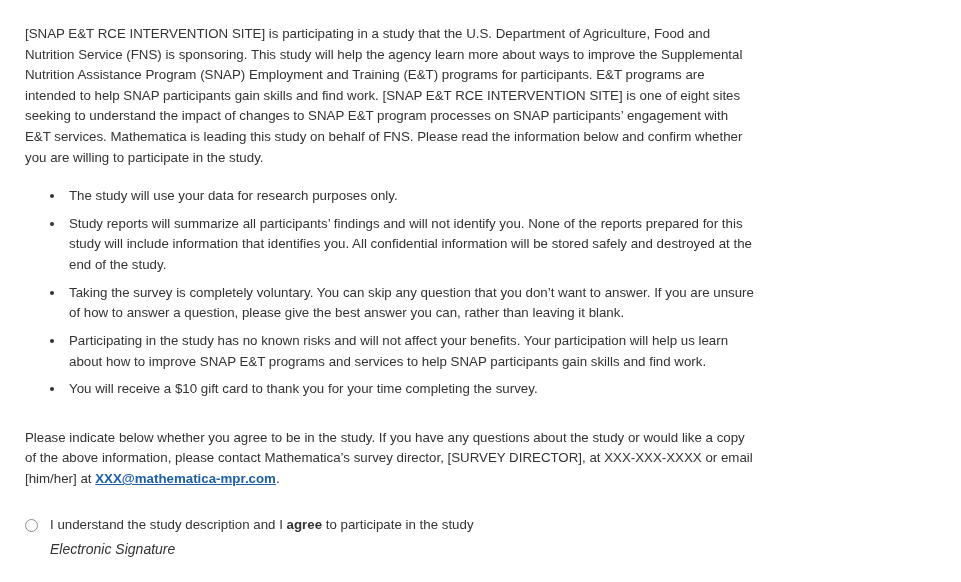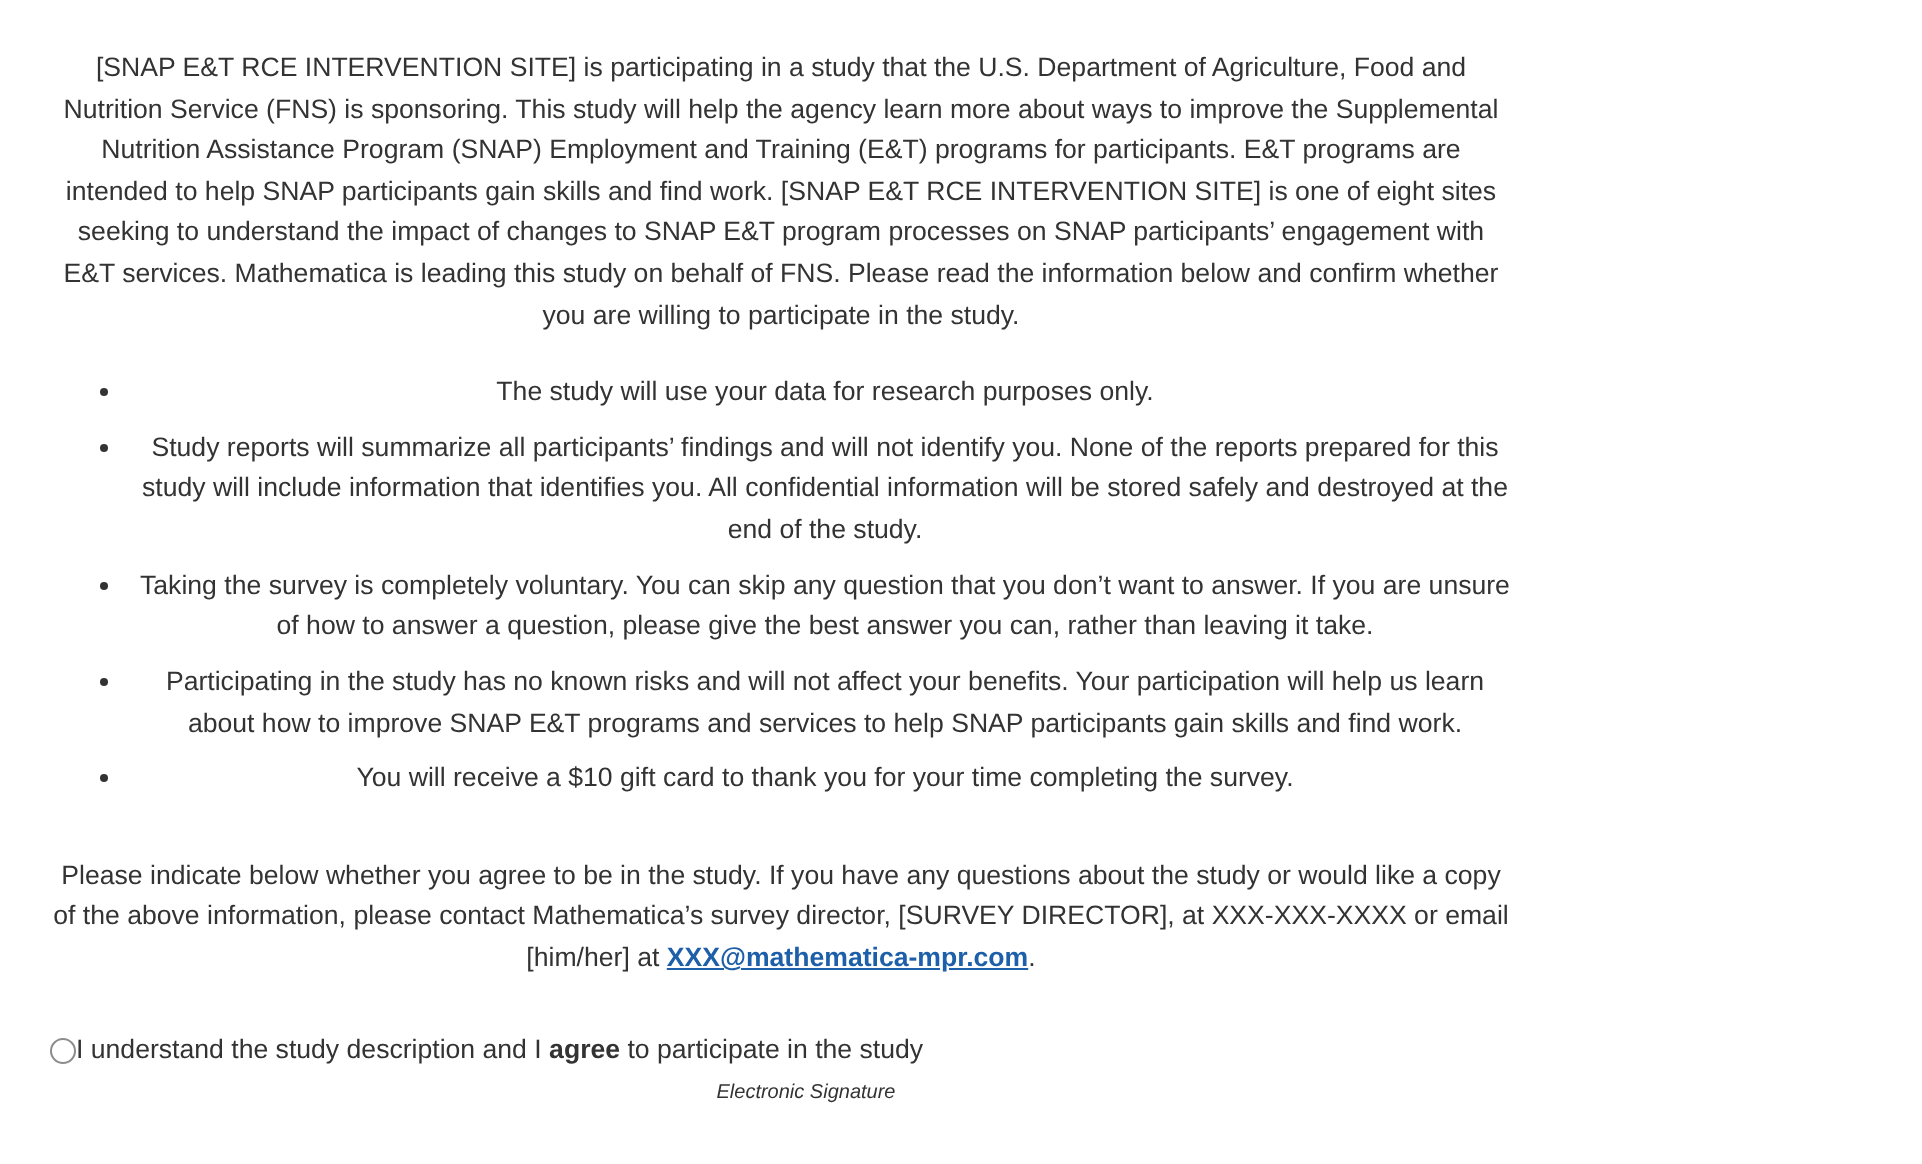--- a/index.html
+++ b/index.html
@@ -12,21 +12,20 @@
     height: 582px;
     font-family: "Liberation Sans", sans-serif;
     color: #333333;
     font-size: 13.3px;
     overflow: hidden;
   }
   .page {
     padding: 24px 25px 0 25px;
     box-sizing: border-box;
     width: 781px;
-    text-align: center;
   }
   p.block {
     margin: 0 0 18px 0;
     line-height: 1.55;
     color: #333333;
     max-width: 915px;
   }
   p.block.tight {
     max-width: 912px;
   }
@@ -47,56 +46,57 @@
   a.email {
     color: #1d5fa8;
     font-weight: bold;
   }
   .choices {
     margin-top: 26px;
   }
   .choice-row {
     display: flex;
     align-items: flex-start;
+    gap: 12px;
   }
   .radio {
     width: 13px;
     height: 13px;
     border-radius: 50%;
     border: 1px solid #8c8c8c;
     background: #ffffff;
     box-sizing: border-box;
     margin-top: 3px;
     flex: none;
     cursor: pointer;
   }
   .choice-text {
     line-height: 1.4;
     color: #333333;
   }
   .sig-label {
     font-style: italic;
-    font-size: 10px;
+    font-size: 14px;
     color: #333333;
     margin: 7px 0 5px 25px;
   }
 </style>
 </head>
 <body>
 
 <div class="page">
 
   <p class="block">[SNAP E&amp;T RCE INTERVENTION SITE] is participating in a study that the U.S. Department of Agriculture, Food and Nutrition Service (FNS) is sponsoring. This study will help the agency learn more about ways to improve the Supplemental Nutrition Assistance Program (SNAP) Employment and Training (E&amp;T) programs for participants. E&amp;T programs are intended to help SNAP participants gain skills and find work. [SNAP E&amp;T RCE INTERVENTION SITE] is one of eight sites seeking to understand the impact of changes to SNAP E&amp;T program processes on SNAP participants’ engagement with E&amp;T services. Mathematica is leading this study on behalf of FNS. Please read the information below and confirm whether you are willing to participate in the study.</p>
 
 
 
   <ul class="facts">
     <li>The study will use your data for research purposes only.</li>
     <li>Study reports will summarize all participants’ findings and will not identify you. None of the reports prepared for this study will include information that identifies you. All confidential information will be stored safely and destroyed at the end of the study.</li>
-    <li>Taking the survey is completely voluntary. You can skip any question that you don’t want to answer. If you are unsure of how to answer a question, please give the best answer you can, rather than leaving it take.</li>
+    <li>Taking the survey is completely voluntary. You can skip any question that you don’t want to answer. If you are unsure of how to answer a question, please give the best answer you can, rather than leaving it blank.</li>
     <li>Participating in the study has no known risks and will not affect your benefits. Your participation will help us learn about how to improve SNAP E&amp;T programs and services to help SNAP participants gain skills and find work.</li>
     <li>You will receive a $10 gift card to thank you for your time completing the survey.</li>
   </ul>
 
   <p class="block tight"><span>Please indicate below whether you agree to be in the study. If you have any questions about the study or would like a copy of the above information, please contact Mathematica’s survey director, [SURVEY DIRECTOR], at XXX-XXX-XXXX or email [him/her] at </span><a class="email" href="#">XXX@mathematica-mpr.com</a><span>.</span></p>
 
   <div class="choices">
 
     <div class="choice-row">
       <span class="radio"></span>

